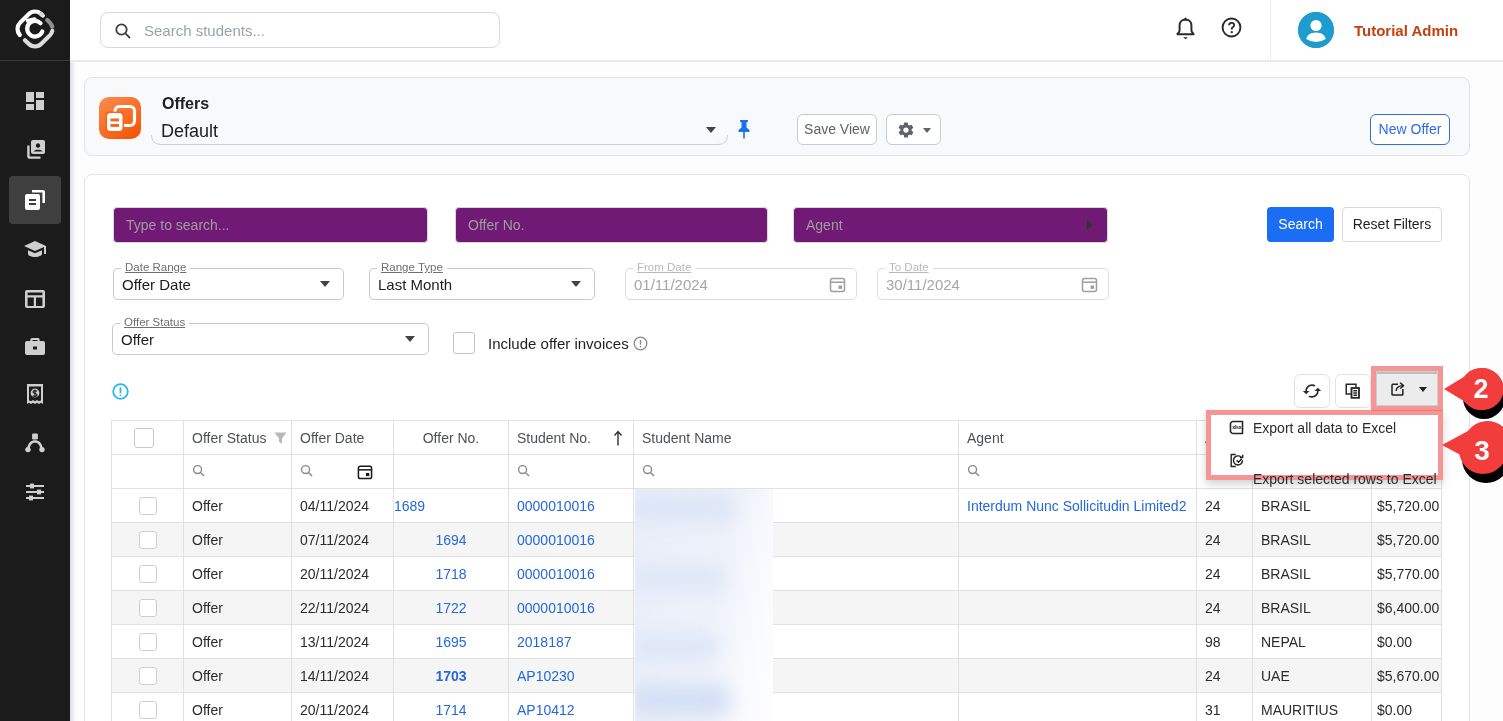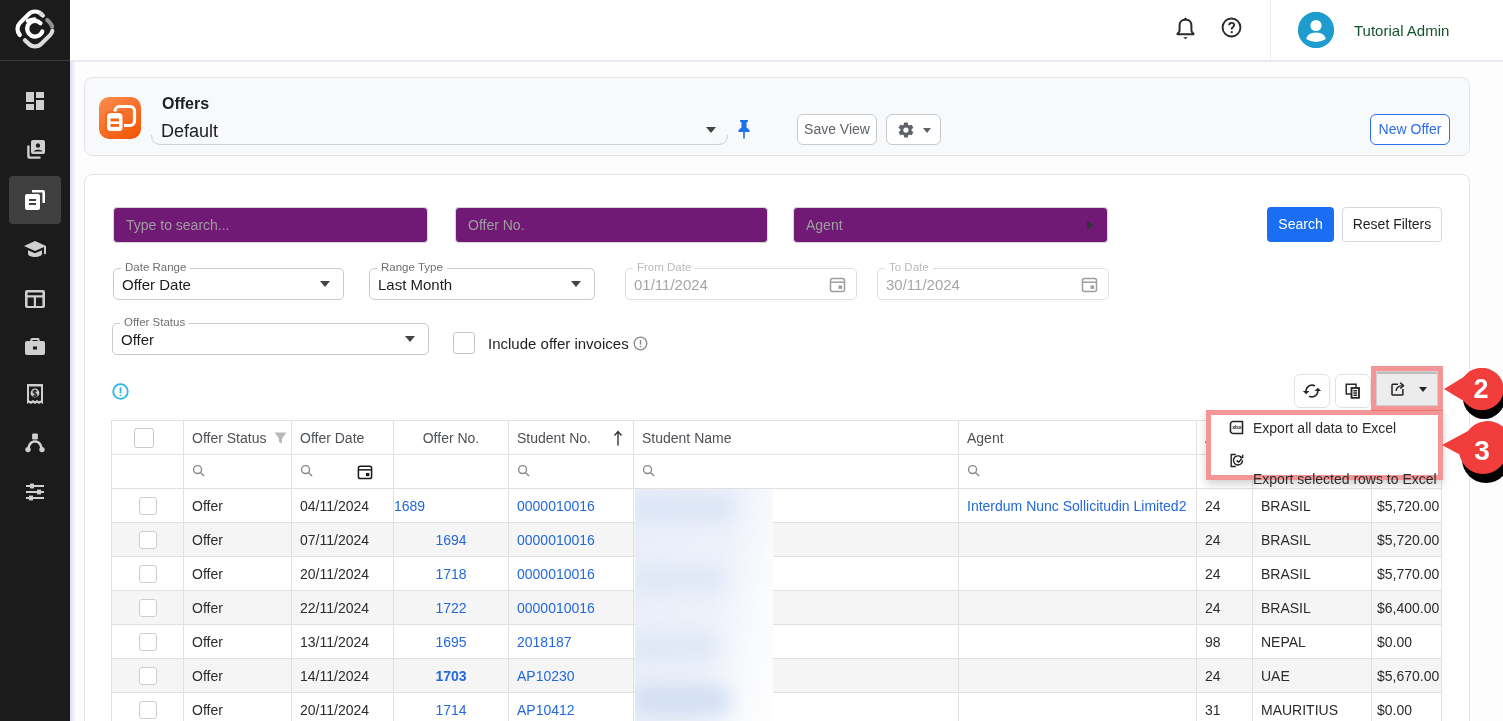--- a/index.html
+++ b/index.html
@@ -13,42 +13,42 @@
   #sideglow { left:70px; top:60px; width:6px; height:661px; background:linear-gradient(to right,#dcdcf2,rgba(255,255,255,0)); }
   .sicon { position:absolute; left:23px; width:24px; height:24px; }
   #activeblk { position:absolute; left:9px; top:176px; width:52px; height:48px; background:#3f3f3f; border-radius:4px; }
 
   
   #topbar { left:70px; top:0; width:1433px; height:62px; background:#ffffff; border-bottom:2px solid #e9e9f6; }
   #tbsearch { left:30px; top:12px; width:400px; height:36px; border:1px solid #d8d8d8; border-radius:8px; background:#fff; }
   #tbsearch .ph { position:absolute; left:43px; top:9px; font-size:15px; color:#9aa3ab; }
   #tbdivider { left:1270px; top:0px; width:1px; height:60px; background:#ececec; }
   #avatar { left:1298px; top:12px; width:36px; height:36px; border-radius:50%; background:#1d9ccd; overflow:hidden; }
-  #uname { left:1354px; top:22px; font-size:15px; font-weight:400; color:#14532d; }
+  #uname { left:1354px; top:22px; font-size:15px; font-weight:700; color:#c2410c; }
 
   
   .card { position:absolute; left:84px; width:1386px; border:1px solid #e3e3ea; border-radius:8px; }
   #card1 { top:77px; height:79px; background:#f8f9fa; }
   #card2 { top:174px; height:600px; background:#ffffff; }
 
   
   #oicon { left:99px; top:97px; width:42px; height:42px; border-radius:10px; background:linear-gradient(145deg,#fa8e50 0%,#f45708 90%); }
   #otitle { left:162px; top:95px; font-size:16px; font-weight:700; color:#202124; }
   #oselect { left:152px; top:118px; width:575px; height:27px; }
   #oselect .val { position:absolute; left:9px; top:3px; font-size:18px; color:#202124; }
   .caret { position:absolute; width:0; height:0; border-left:5px solid transparent; border-right:5px solid transparent; border-top:6px solid #444; }
   #btnSaveView { left:797px; top:114px; width:80px; height:31px; border:1px solid #c6cbd1; border-radius:6px; background:#fff; font-size:14px; color:#5f6368; text-align:center; line-height:29px; }
   #btnGear { left:886px; top:114px; width:55px; height:31px; border:1px solid #c6cbd1; border-radius:6px; background:#fff; }
   #btnNew { left:1370px; top:114px; width:80px; height:31px; border:1px solid #2f6fed; border-radius:6px; background:#fff; font-size:14px; color:#2b6ceb; text-align:center; line-height:29px; }
 
   
   .tinput { position:absolute; height:36px; border:1px solid #d7d7d7; border-radius:4px; background:#701a75; }
   .tinput .ph { position:absolute; left:12px; top:9px; font-size:14px; color:#9e9e9e; }
   .mfield { position:absolute; height:32px; border:1px solid #c9c9c9; border-radius:5px; background:#fff; }
-  .mfield .lbl { position:absolute; top:-8px; left:7px; background:#fff; padding:0 4px; font-size:11.5px; color:#6f6f6f; white-space:nowrap; }
+  .mfield .lbl { position:absolute; top:-8px; left:7px; background:#fff; padding:0 4px; font-size:11.5px; color:#6f6f6f; white-space:nowrap;text-decoration:underline; }
   .mfield .val { position:absolute; left:8px; top:7px; font-size:15px; color:#1c1c1c; }
   .mfield.dis { border-color:#dedede; }
   .mfield.dis .lbl { color:#b9b9b9; }
   .mfield.dis .val { color:#a6a6a6; }
 
   #btnSearch { left:1267px; top:207px; width:67px; height:35px; background:#1b6ef3; border-radius:4px; color:#fff; font-size:14px; text-align:center; line-height:35px; }
   #btnReset { left:1342px; top:207px; width:100px; height:35px; background:#fff; border:1px solid #d9d9d9; border-radius:4px; color:#1f1f1f; font-size:14px; text-align:center; line-height:33px; }
 
   #chkInv { left:453px; top:332px; width:22px; height:22px; border:1px solid #c4c4c4; border-radius:3px; background:#fff; }
   #lblInv { left:488px; top:335px; font-size:15px; color:#1f1f1f; }
@@ -135,20 +135,27 @@
   <svg class="sicon" style="top:480px;" viewBox="0 0 24 24" fill="none" stroke="#cfcfcf" stroke-width="2">
     <path d="M3 6h18 M3 12h18 M3 18h18"></path>
     <rect x="7" y="3.6" width="4" height="4.8" fill="#cfcfcf" stroke="none"></rect>
     <rect x="14" y="9.6" width="4" height="4.8" fill="#cfcfcf" stroke="none"></rect>
     <rect x="6" y="15.6" width="4" height="4.8" fill="#cfcfcf" stroke="none"></rect>
   </svg>
 </div>
 <div id="sideglow" class="abs"></div>
 
 <div id="topbar" class="abs">
+  <div id="tbsearch" class="abs" style="position:absolute;">
+    <svg style="position:absolute;left:13px;top:9px;" width="18" height="18" viewBox="0 0 18 18" fill="none" stroke="#3c4043" stroke-width="1.8">
+      <circle cx="7.5" cy="7.5" r="5.2"></circle>
+        <path d="M11.6 11.6 L16 16"></path>
+    </svg>
+    <div class="ph">Search students...</div>
+  </div>
   <svg style="position:absolute;left:1103px;top:15px;" width="25" height="27" viewBox="0 0 24 26" fill="none" stroke="#2a2a2a" stroke-width="1.9">
     <path d="M10.6 4.7 12 3l1.4 1.7z" fill="#2a2a2a" stroke="#2a2a2a" stroke-width="1"></path>
     <path d="M12 4.4c-3.5 0-5.7 2.5-5.7 5.7v4.6c0 1-.5 1.9-1.2 2.6l-.8.8v.5h15.4v-.5l-.8-.8c-.7-.7-1.2-1.6-1.2-2.6v-4.6c0-3.2-2.2-5.7-5.7-5.7z" stroke-linejoin="round"></path>
     <path d="M9.8 21.4h4.4l-2.2 2z" fill="#2a2a2a" stroke="none"></path>
   </svg>
   <svg style="position:absolute;left:1151px;top:17px;" width="21" height="21" viewBox="0 0 24 24">
     <circle cx="12" cy="12" r="10.2" fill="none" stroke="#2a2a2a" stroke-width="2.2"></circle>
     <path d="M9.2 9.5C9.2 7.8 10.5 6.7 12.2 6.7c1.6 0 2.8 1.1 2.8 2.5 0 1.2-.6 1.8-1.5 2.5-.9.6-1.2 1.1-1.2 2v.5" fill="none" stroke="#2a2a2a" stroke-width="2.1"></path>
     <circle cx="12.3" cy="17.3" r="1.3" fill="#2a2a2a"></circle>
   </svg>

